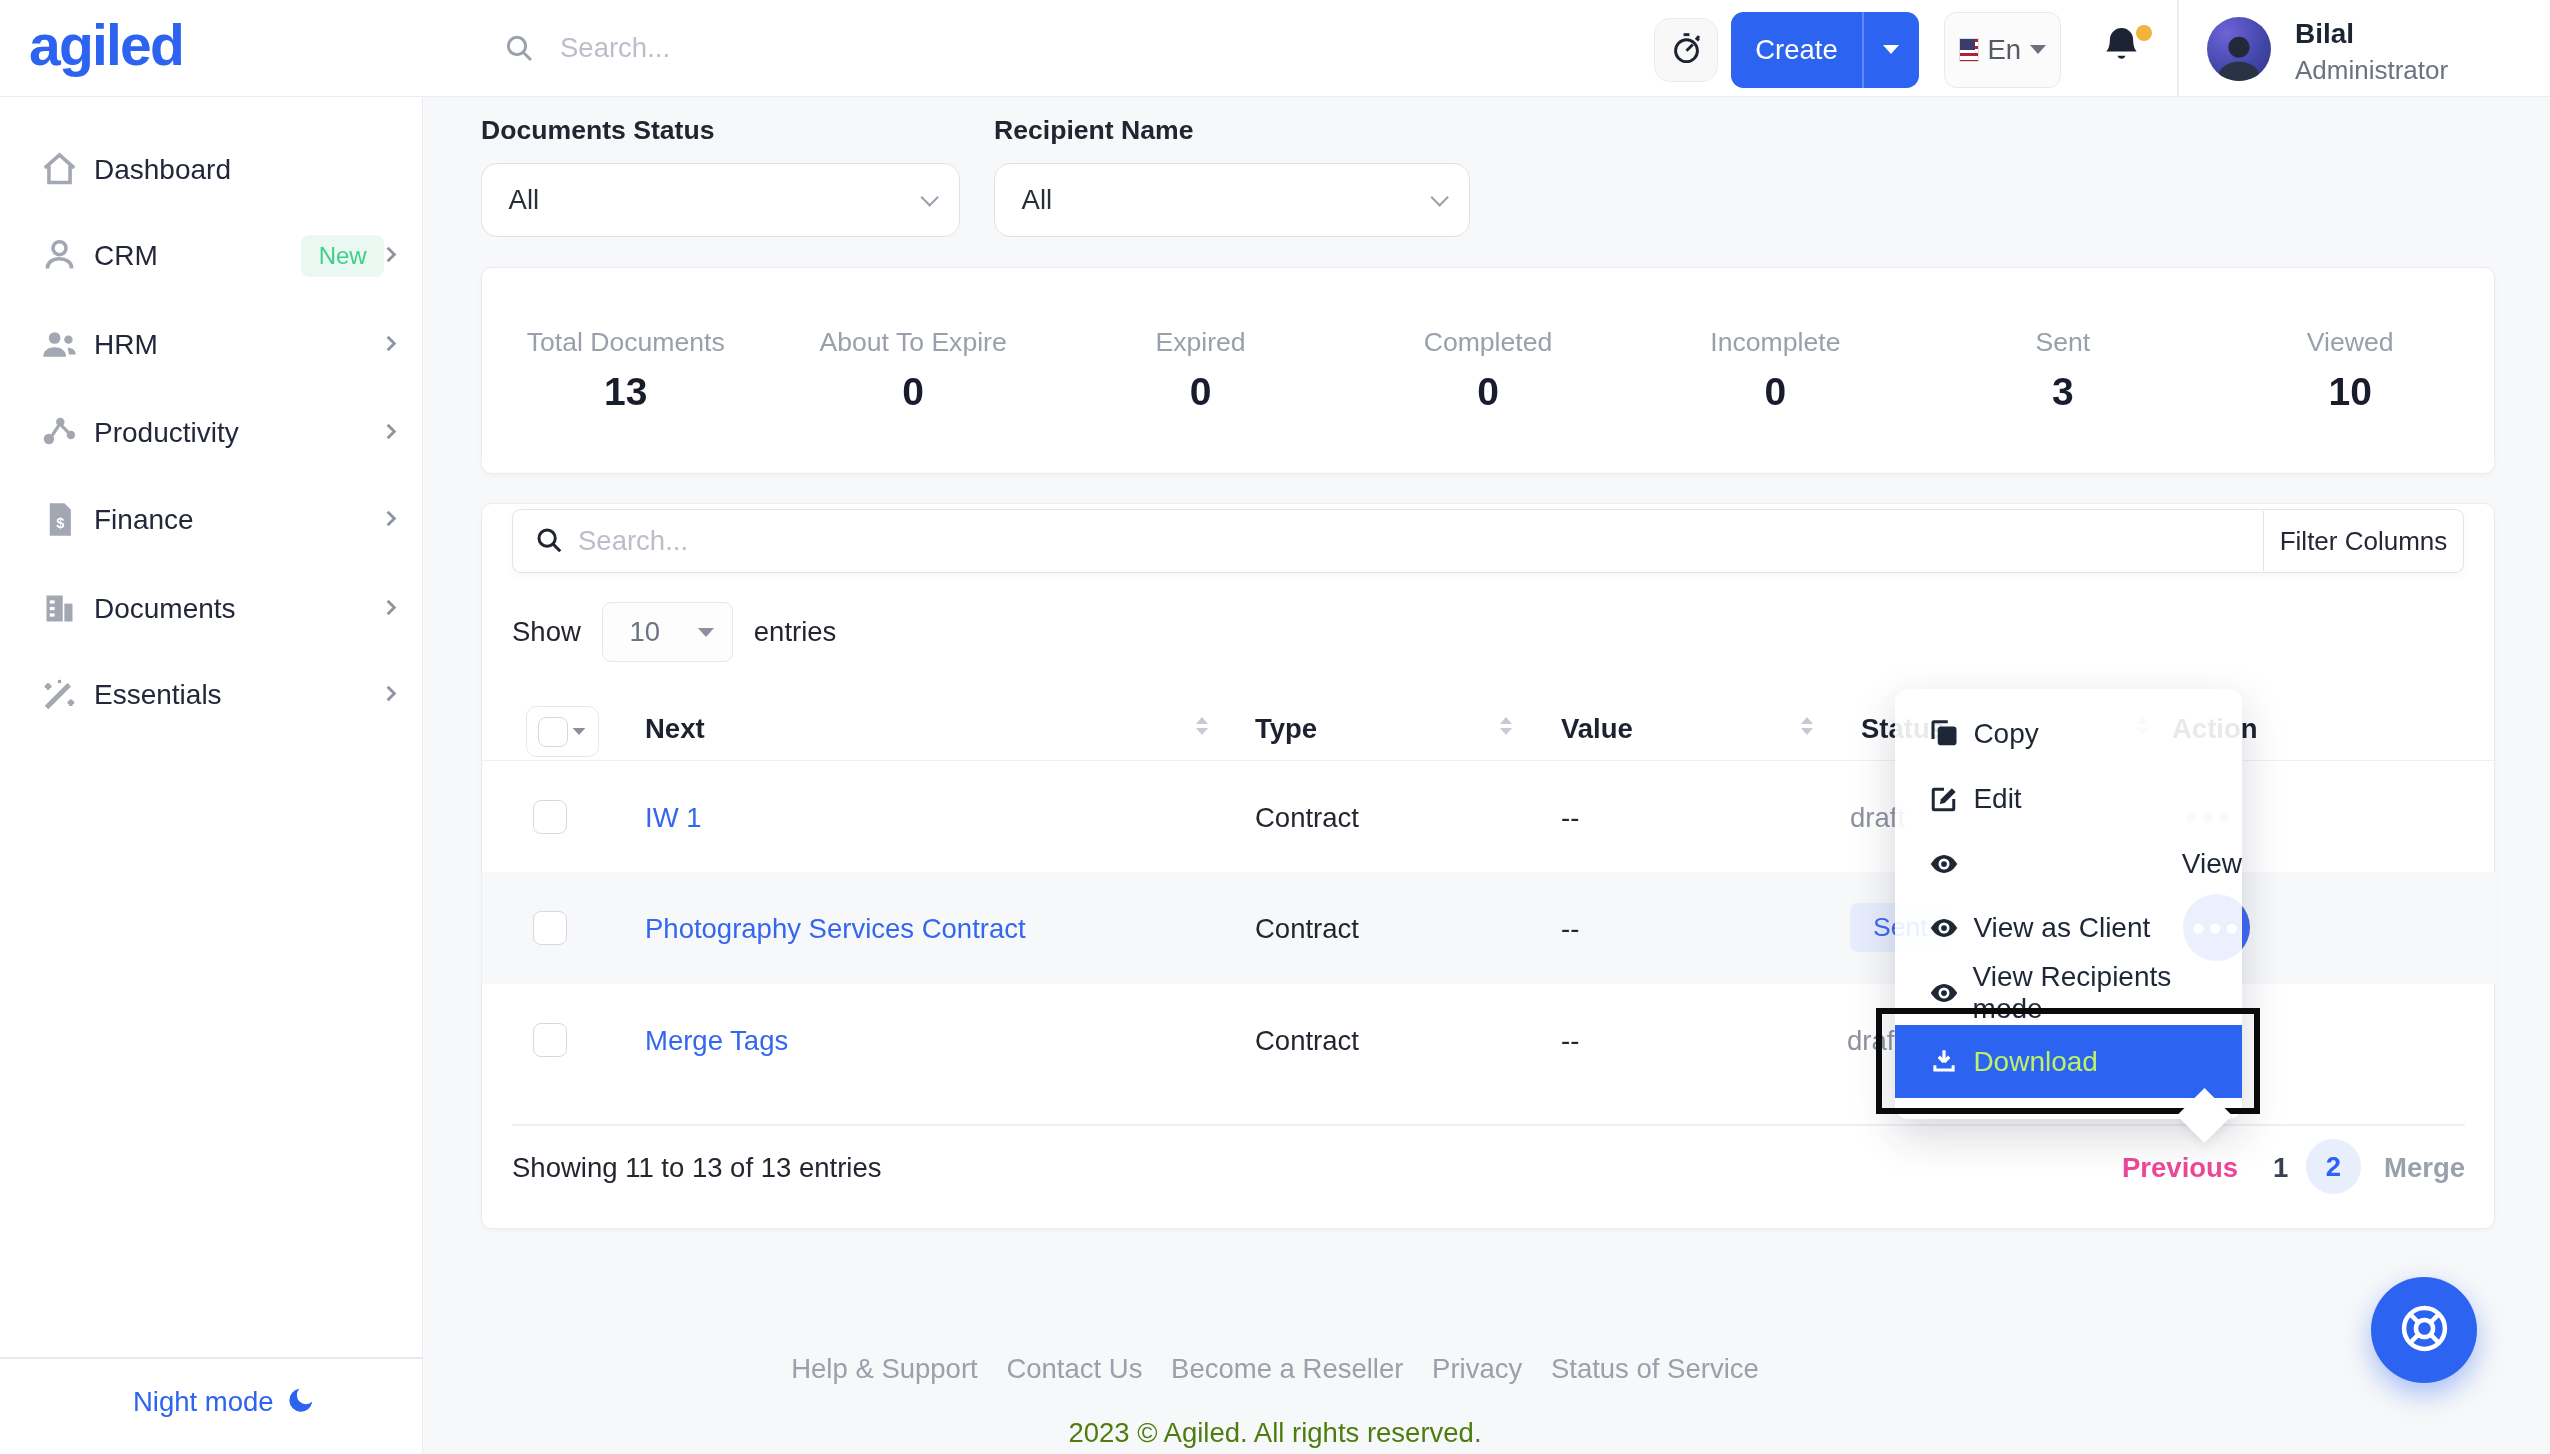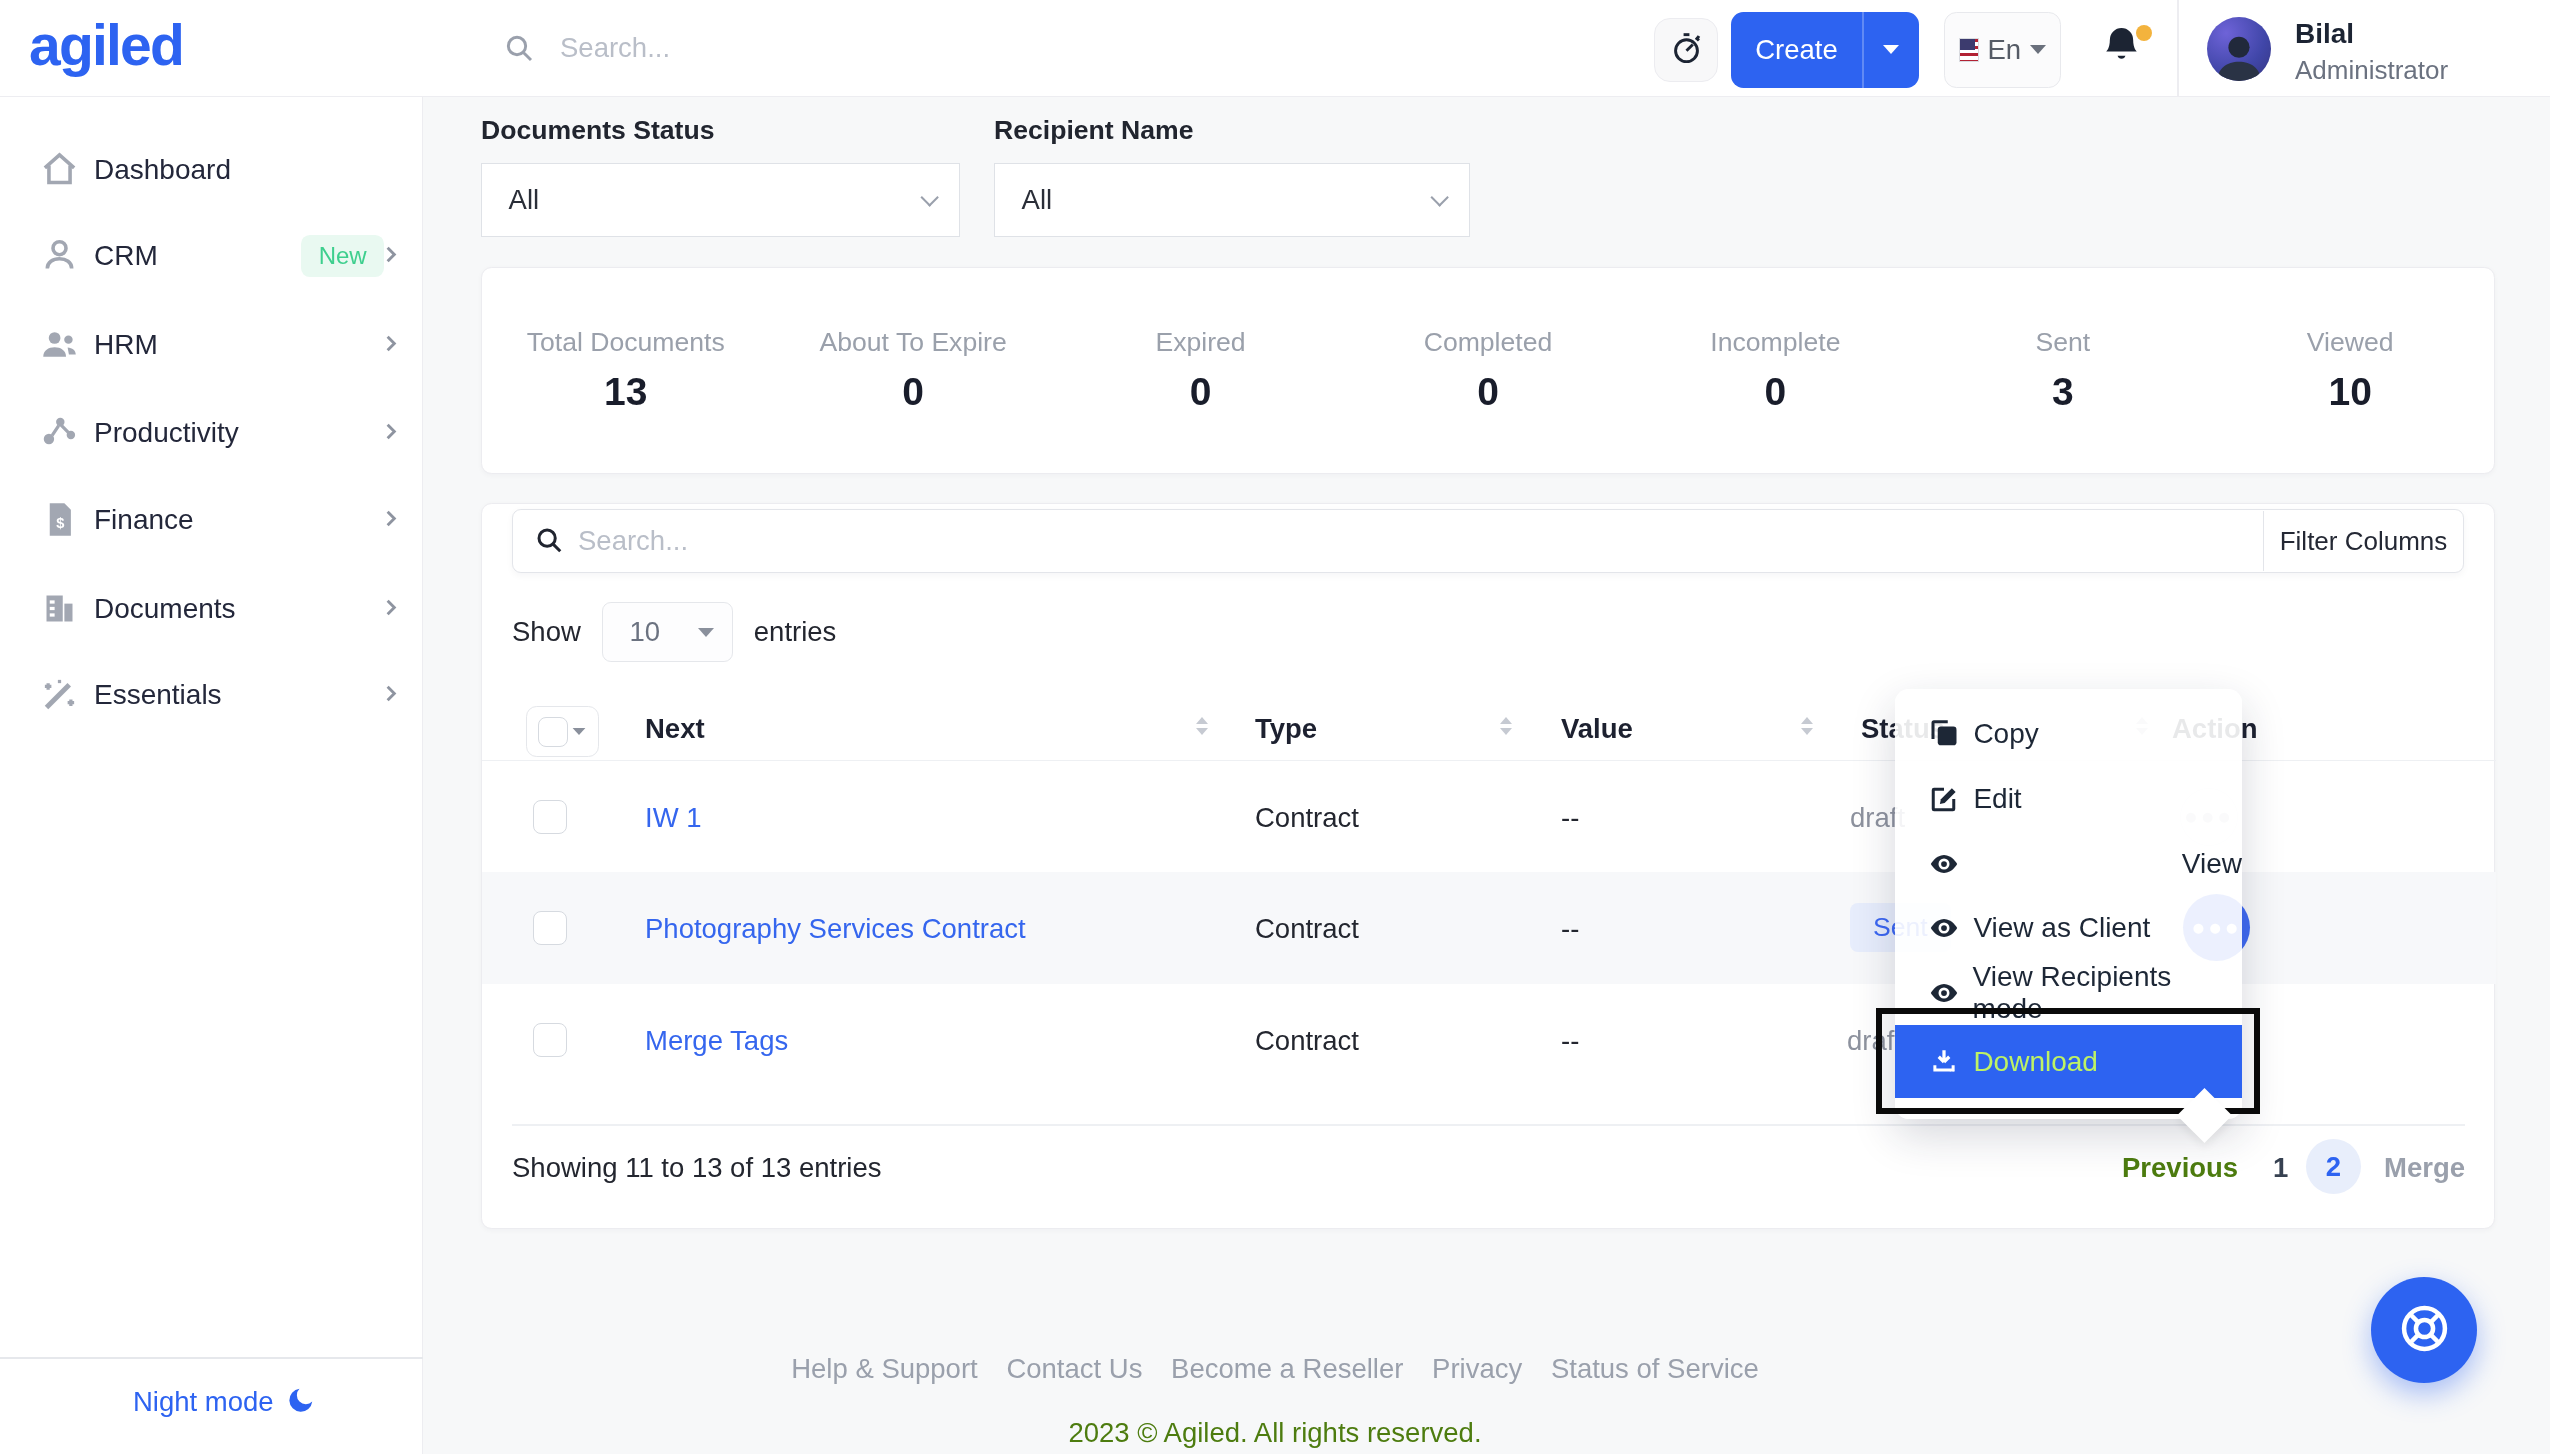--- a/index.html
+++ b/index.html
@@ -40,21 +40,21 @@
   .side-chevron { position:absolute; left:379px; }
   .new-badge { position:absolute; left:301px; padding:7px 17.7px; border-radius:8.9px; background:#e9f9f1; color:#3ecf8e; font-size:24px; }
   .side-divider { left:0; top:1260px; width:423px; height:1.8px; background:#e6e8ec; }
   .record-circle { left:43px; top:1212px; width:102px; height:102px; border-radius:50%; background:#3d3494; z-index:5; }
   .record-inner { position:absolute; left:34px; top:33px; width:35px; height:35px; border-radius:50%; background:#a06e93; }
   .night-row { left:133px; top:1288px; display:flex; align-items:center; gap:12.4px; }
   .night-label { font-size:27.5px; color:#2d63f1; }
 
   
   .f-label { font-size:26.6px; font-weight:600; color:#21252f; }
-  .select { background:#fff; border:1.8px solid #dfe2e7; border-radius:0; display:flex; align-items:center; justify-content:space-between; padding:0 23px 0 26.6px; }
+  .select { background:#fff; border:1.8px solid #dfe2e7; border-radius:16px; display:flex; align-items:center; justify-content:space-between; padding:0 23px 0 26.6px; }
   .select .val { font-size:27.5px; color:#2a2e38; }
   .chev { width:13.3px; height:13.3px; border-right:2.2px solid #9aa0ac; border-bottom:2.2px solid #9aa0ac; transform:rotate(45deg); margin-top:-5.3px; }
 
   
   .card { background:#fff; border:0.9px solid #ececf0; border-radius:10.6px; box-shadow:0 1.8px 5.3px rgba(20,30,60,0.03); }
   .stats-card { left:481px; top:267px; width:2014px; height:207px; display:flex; }
   .stat { flex:1; display:flex; flex-direction:column; align-items:center; justify-content:center; gap:12.4px; }
   .stat .lbl { font-size:26.6px; color:#9aa0ab; }
   .stat .num { font-size:39px; font-weight:700; color:#191d2b; }
 
@@ -85,21 +85,21 @@
   .cell { position:absolute; top:41px; font-size:27.5px; color:#23262f; }
   .cell.link { color:#3566ee; cursor:pointer; }
   .cell.muted { color:#8d929e; }
   .badge-sent { position:absolute; left:1368px; top:31px; padding:8.9px 23px; border-radius:8px; background:#e7edfc; color:#3c67f2; font-size:26.6px; }
   .ghost-btn { position:absolute; left:1698px; top:26.6px; width:58px; height:58px; border-radius:50%; border:1.8px solid #eef0f4; background:#fff; display:flex; align-items:center; justify-content:center; color:#c9cdd5; font-size:23px; letter-spacing:2.7px; }
   .ghost-btn.active { left:1701px; width:67px; height:67px; top:22px; background:#3f6af2; border:none; color:#fff; }
 
   .tbl-bottom-line { left:30px; top:620px; width:1953px; height:1.8px; background:#eef0f3; }
   .summary { left:30px; top:648px; font-size:27.5px; color:#23262f; }
   .pag { position:absolute; top:635px; font-size:27.5px; }
-  .pag-prev { left:1640px; font-weight:600; color:#4d7c0f; cursor:pointer; padding-top:13.3px;}
+  .pag-prev { left:1640px; font-weight:600; color:#ec4899; cursor:pointer; padding-top:13.3px;}
   .pag-1 { left:1791px; font-weight:600; color:#374151; cursor:pointer; padding-top:13.3px;}
   .pag-2 { left:1824px; width:55px; height:55px; border-radius:50%; background:#e8eefb; color:#2d63f1; font-weight:700; display:flex; align-items:center; justify-content:center; cursor:pointer; }
   .pag-next { left:1902px; font-weight:600; color:#9aa0ac; cursor:pointer; padding-top:13.3px;}
 
   
   .menu { left:1895px; top:689px; width:347px; height:430px; border-radius:14px; background:rgba(255,255,255,0.9); box-shadow:0 16px 44px rgba(25,35,60,0.18); z-index:40; }
   .menu-item { position:absolute; left:0; width:347px; height:65px; display:flex; align-items:center; cursor:pointer; }
   .menu-item .mi { margin-left:34px; width:32px; display:flex; }
   .menu-item .ml { margin-left:12.4px; font-size:28px; color:#1d2736; }
   .menu-item.dl { top:336px; height:73px; background:#2d63f1; }

